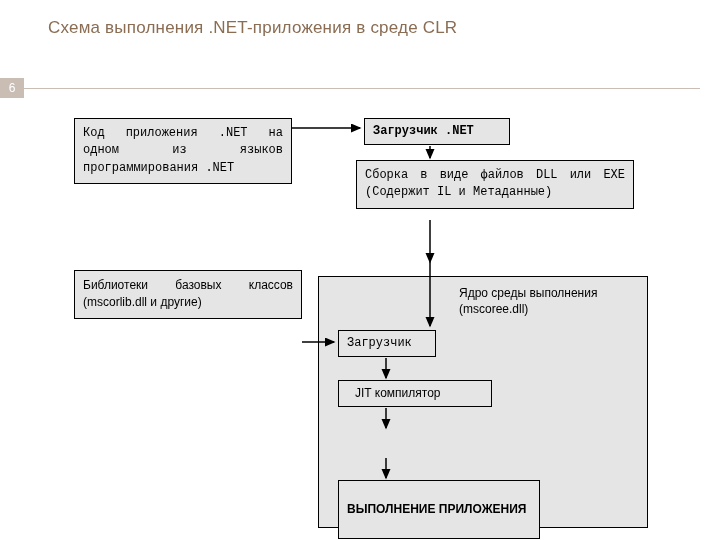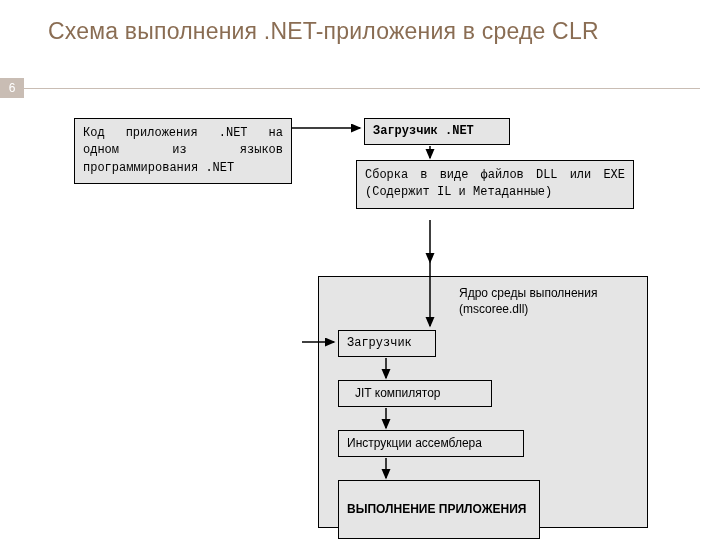--- a/index.html
+++ b/index.html
@@ -1,16 +1,16 @@
 <!DOCTYPE html>
 <html><head>
 <meta charset="utf-8">
 <style>
 html,body{margin:0;padding:0;width:720px;height:540px;background:#fff;font-family:Verdana,Arial,sans-serif;}
-.title{font-size:23px;color:#8a6d53;position:absolute;left:48px;top:18px;letter-spacing:.2px;}
+.title{font-size:17px;color:#8a6d53;position:absolute;left:48px;top:18px;letter-spacing:.2px;}
 .page-badge{position:absolute;left:0;top:78px;width:24px;height:20px;background:#c9bdb4;color:#fff;font-size:12px;text-align:center;line-height:20px;}
 .divider{position:absolute;left:24px;right:20px;top:88px;height:1px;background:#c9bdb4;}
 .canvas{position:absolute;left:0;top:0;width:720px;height:540px;}
 .box{position:absolute;border:1.5px solid #000;background:#e5e5e5;padding:6px 8px;font-size:12px;line-height:1.45;font-family:"Courier New",monospace;}
 .box.bold{font-weight:bold;}
 svg{position:absolute;left:0;top:0;width:720px;height:540px;pointer-events:none;}
 line.arrow{stroke:#000;stroke-width:1.5;marker-end:url(#ah);}
 </style>
 </head>
 <body>
@@ -20,30 +20,30 @@
 <div class="divider"></div>
 
 <div class="canvas">
 
   <div class="box" style="left:74px;top:118px;width:200px;text-align:justify;">Код приложения .NET на одном из языков программирования .NET</div>
 
   <div class="box bold" style="left:364px;top:118px;width:128px;padding:4px 8px;">Загрузчик .NET</div>
 
   <div class="box" style="left:356px;top:160px;width:260px;text-align:justify;">Сборка в виде файлов DLL или EXE (Содержит IL и Метаданные)</div>
 
+  <div class="box" style="left:74px;top:270px;width:210px;text-align:justify;font-family:Verdana,Arial,sans-serif;font-size:12px;">Библиотеки базовых классов (mscorlib.dll и другие)</div>
 
   <div class="box" style="left:318px;top:262px;width:328px;height:250px;padding:0;margin-top:14px;">
     <div style="position:absolute;right:12px;top:8px;width:176px;font-family:Verdana,Arial,sans-serif;font-size:12px;line-height:1.35;">Ядро среды выполнения (mscoree.dll)</div>
   </div>
 
   <div class="box" style="left:338px;top:330px;width:80px;padding:4px 8px;font-family:Liberation Mono, monospace;font-size:12px;">Загрузчик</div>
 
   <div class="box" style="left:338px;top:380px;width:120px;padding:4px 16px;font-family:Verdana,Arial,sans-serif;font-size:12px;">JIT компилятор</div>
 
-  <div class="box" style="left:338px;top:430px;width:168px;padding:4px 8px;font-family:Verdana,Arial,sans-serif;font-size:12px;">Инструкции ассемблера</div>
 
   <div class="box bold" style="left:338px;top:480px;width:184px;padding:20px 8px;font-family:Verdana,Arial,sans-serif;font-size:12px;">ВЫПОЛНЕНИЕ ПРИЛОЖЕНИЯ</div>
 
   <svg>
     <defs>
       <marker id="ah" markerWidth="8" markerHeight="8" refX="6" refY="3" orient="auto">
         <path d="M0,0 L7,3 L0,6 Z" fill="#000"></path>
       </marker>
     </defs>
 

